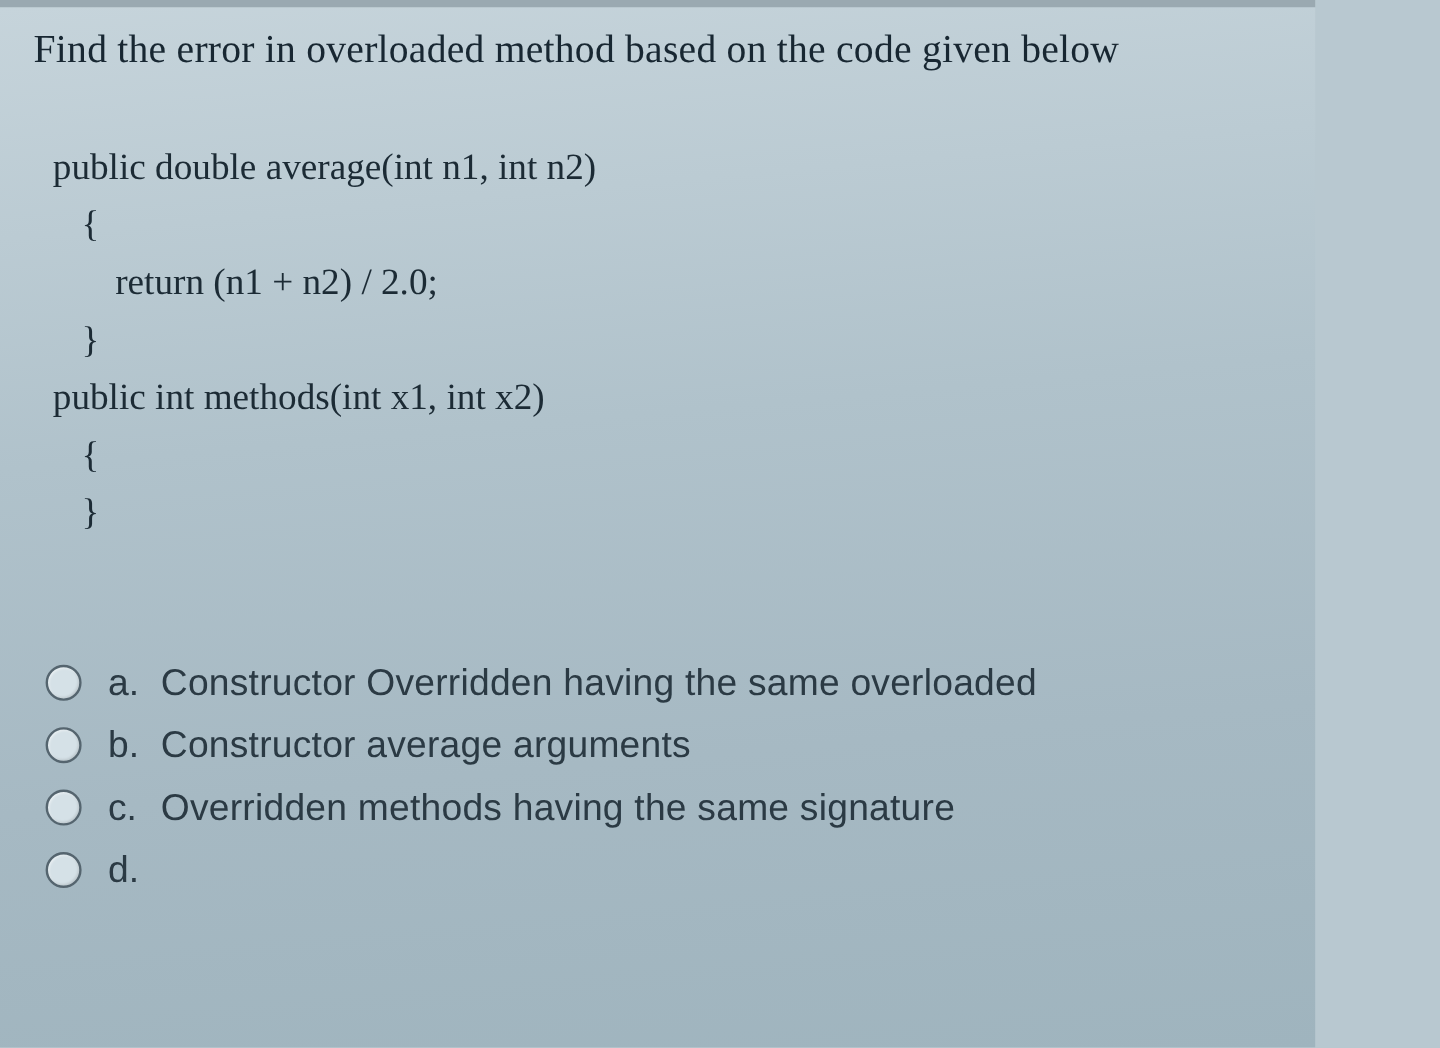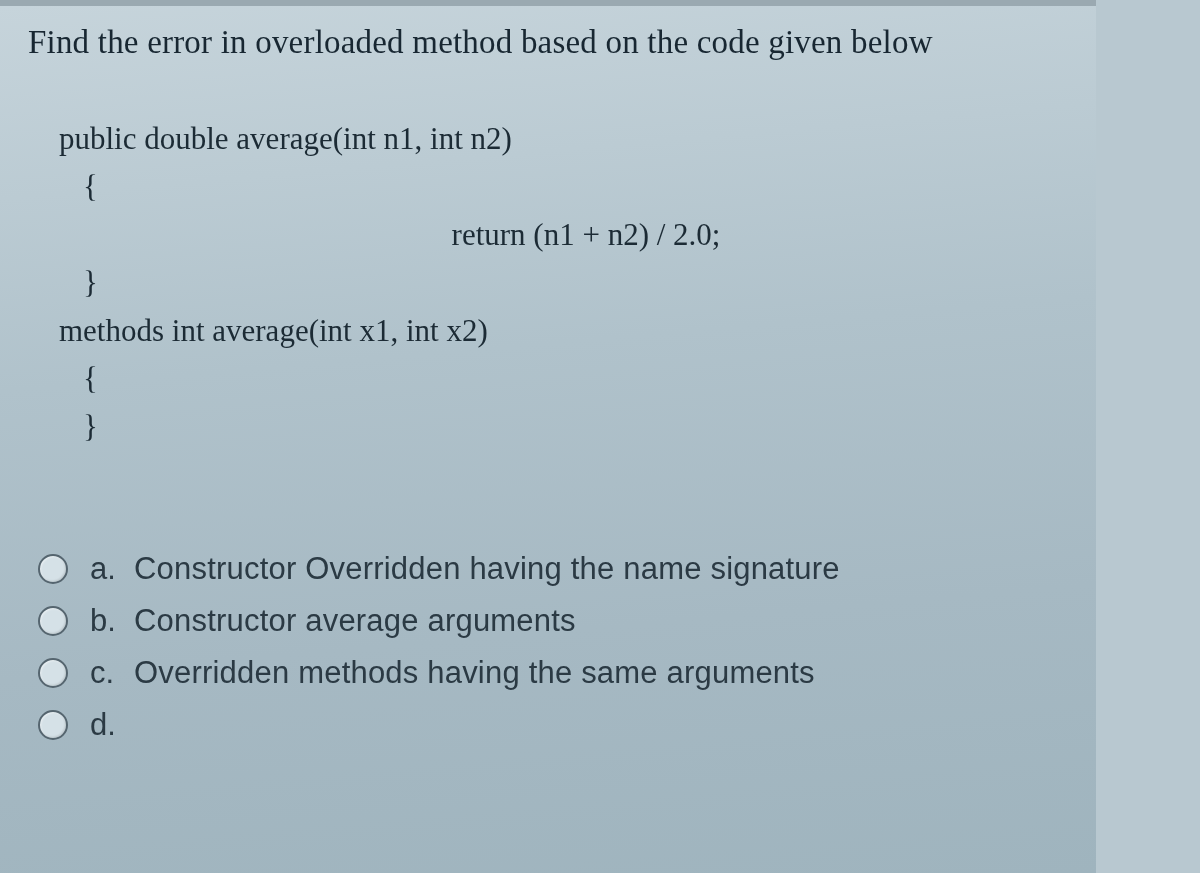--- a/index.html
+++ b/index.html
@@ -28,32 +28,32 @@
   }
   .question {
     font-size: 33px;
     line-height: 1.35;
     color: #182732;
     font-weight: 500;
     margin: 4px 0 50px 0;
     letter-spacing: 0.2px;
   }
   .code-block {
-    margin-left: 31px;
+    margin-left: 16px;
     margin-bottom: 100px;
   }
   .code-line {
     font-family: Georgia, 'Times New Roman', Times, serif;
     font-size: 31px;
     color: #1c2b35;
     line-height: 1.55;
     white-space: pre;
   }
   .indent1 { padding-left: 24px; }
-  .indent2 { padding-left: 52px; text-align: center; }
+  .indent2 { padding-left: 52px; }
   .options {
     margin-left: 10px;
     font-family: "Segoe UI", Arial, Helvetica, sans-serif;
   }
   .option-row {
     display: flex;
     align-items: center;
     margin: 10px 0 16px 0;
   }
   .radio {
@@ -83,43 +83,43 @@
 
 <div class="page">
 
   <div class="question">Find the error in overloaded method based on the code given below</div>
 
   <div class="code-block">
     <div class="code-line">public double average(int n1, int n2)</div>
     <div class="code-line indent1">{</div>
     <div class="code-line indent2">return (n1 + n2) / 2.0;</div>
     <div class="code-line indent1">}</div>
-    <div class="code-line">methods int average(int x1, int x2)</div>
+    <div class="code-line">public int methods(int x1, int x2)</div>
     <div class="code-line indent1">{</div>
     <div class="code-line indent1">}</div>
   </div>
 
   <div class="options">
 
     <div class="option-row">
       <div class="radio"></div>
       <div class="opt-letter">a.</div>
-      <div class="opt-text">Constructor Overridden having the name signature</div>
+      <div class="opt-text">Constructor Overridden having the same overloaded</div>
     </div>
 
     <div class="option-row">
       <div class="radio"></div>
       <div class="opt-letter">b.</div>
       <div class="opt-text">Constructor average arguments</div>
     </div>
 
     <div class="option-row">
       <div class="radio"></div>
       <div class="opt-letter">c.</div>
-      <div class="opt-text">Overridden methods having the same arguments</div>
+      <div class="opt-text">Overridden methods having the same signature</div>
     </div>
 
     <div class="option-row">
       <div class="radio"></div>
       <div class="opt-letter">d.</div>
     </div>
 
   </div>
 
 </div>

